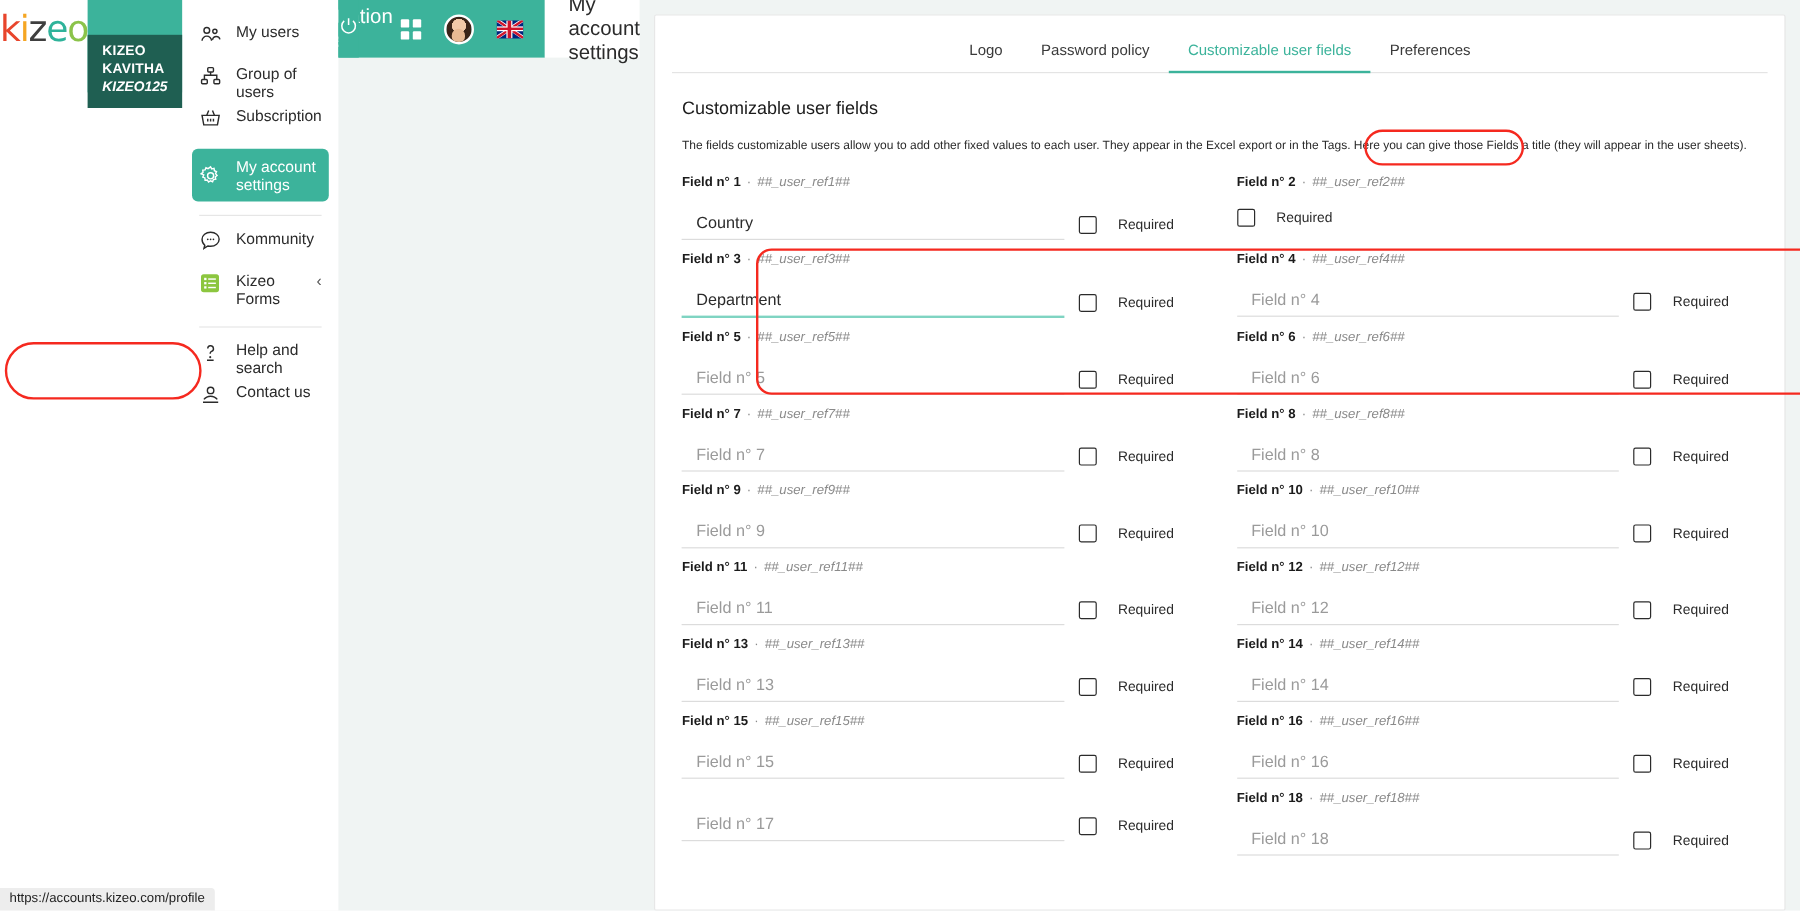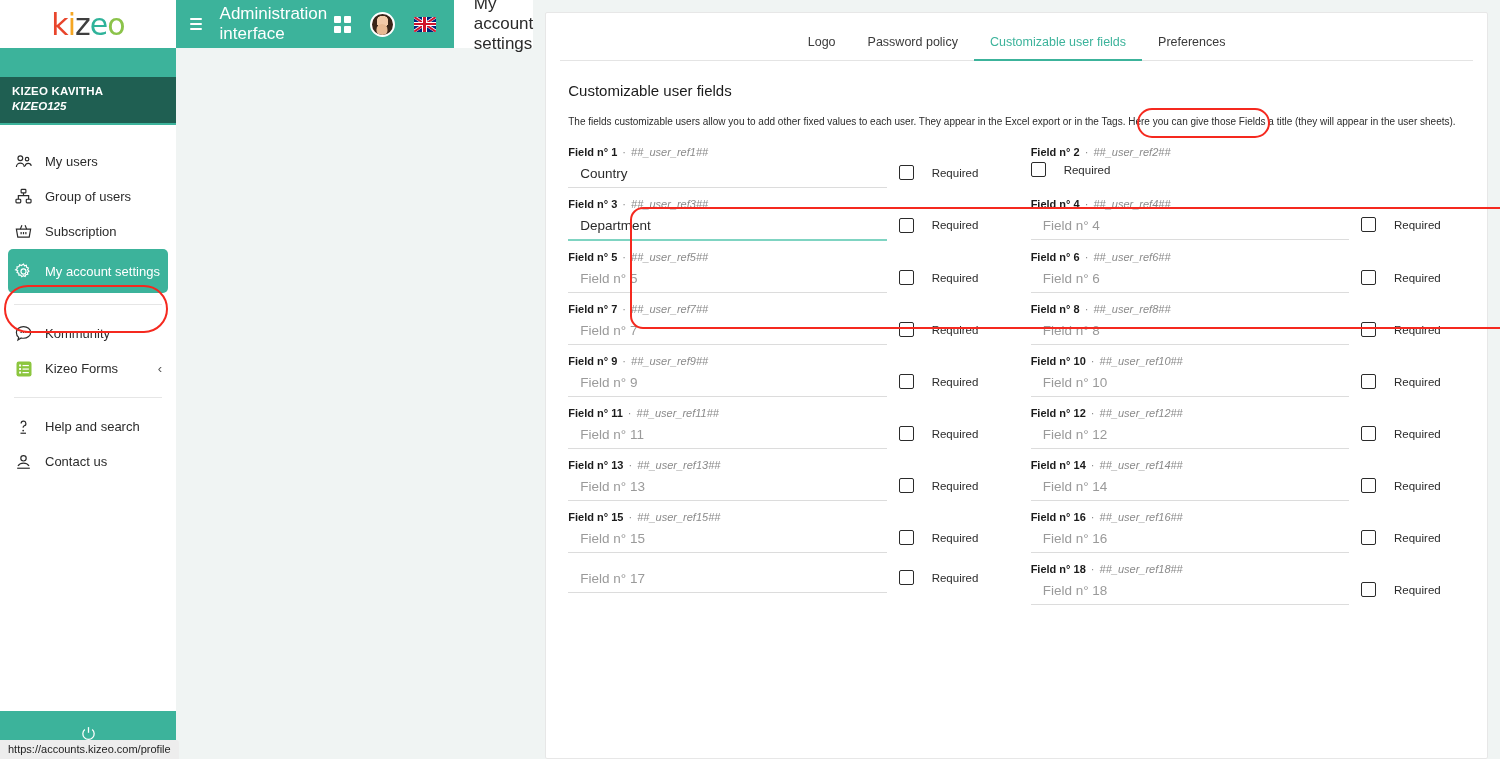--- a/index.html
+++ b/index.html
@@ -9,21 +9,21 @@
     font-family: "Liberation Sans", sans-serif;
     background: #ffffff;
   }
   #app { position: relative; width: 1500px; height: 759px; display: flex; }
 
   
   .sidebar {
     width: 176px; height: 759px; flex: 0 0 176px;
     background: #ffffff;
     position: relative;
-    display: flex; flex-direction: column;
+    display: flex; flex-direction: row;
   }
   .logo-area {
     height: 48px; background: #fff;
     display: flex; align-items: center; justify-content: center;
   }
   .logo-text {
     font-size: 30px; font-weight: 400; letter-spacing: -1px;
     font-family: "DejaVu Sans", sans-serif;
   }
   .logo-text .c1 { color: #e8452c; }
@@ -44,21 +44,21 @@
     color: #fff; font-size: 11.5px; font-weight: bold; letter-spacing: .2px;
     line-height: 15px;
   }
   .user-id {
     color: #fff; font-size: 11.5px; font-style: italic; font-weight: bold;
     line-height: 15px;
   }
 
   .nav { padding-top: 10px; flex: 1; background:#fff; }
   .nav-item {
-    display: flex; align-items: center; gap: 12px;
+    display: flex; gap: 12px;
     height: 35px; padding: 0 14px;
     color: #2b2b2b; font-size: 13px;
     cursor: pointer;
     position: relative;
   }
   .nav-item .ico { width: 19px; height: 19px; flex: 0 0 19px; display:flex; align-items:center; justify-content:center; }
   .nav-item .ico svg { display:block; }
   .nav-item.active {
     background: #3cb39b; color: #fff;
     border-radius: 5px;
@@ -158,21 +158,21 @@
   .section { padding: 21px 0 0 0; }
   .section-title { font-size: 15px; color: #1b1b1b; padding-left: 22px; }
   .section-desc { font-size: 10px; color: #2b2b2b; padding: 15px 22px 0 22px; line-height: 15px; }
 
   .fields { padding: 14px 22px 0 22px; }
   .field-row { display: flex; gap: 28px; }
   .field-col { flex: 1 1 0; min-width: 0; padding-top: 3px; padding-bottom: 7px; }
   .field-label { font-size: 11px; color: #1b1b1b; font-weight: bold; white-space: nowrap; }
   .field-label .dot { font-weight: normal; color: #8a8a8a; padding: 0 2px; }
   .field-label .ref { font-weight: normal; font-style: italic; color: #8a8a8a; }
-  .field-line { display: flex; gap: 12px; margin-top: 4px; }
+  .field-line { display: flex; align-items: flex-end; gap: 12px; margin-top: 16px; }
   .inp-wrap { flex: 1 1 auto; min-width: 0; }
   .inp {
     width: 100%; border: none; border-bottom: 1px solid #dcdcdc;
     font-size: 13.5px; color: #2b2b2b; padding: 4px 0 6px 12px;
     background: transparent; outline: none;
     font-family: "Liberation Sans", sans-serif;
   }
   .inp::placeholder { color: #9a9a9a; }
   .inp.focused { border-bottom: 2px solid #7fd4c2; }
   .req { display: flex; align-items: center; gap: 18px; flex: 0 0 auto; width: 104px; padding-bottom: 5px; }

